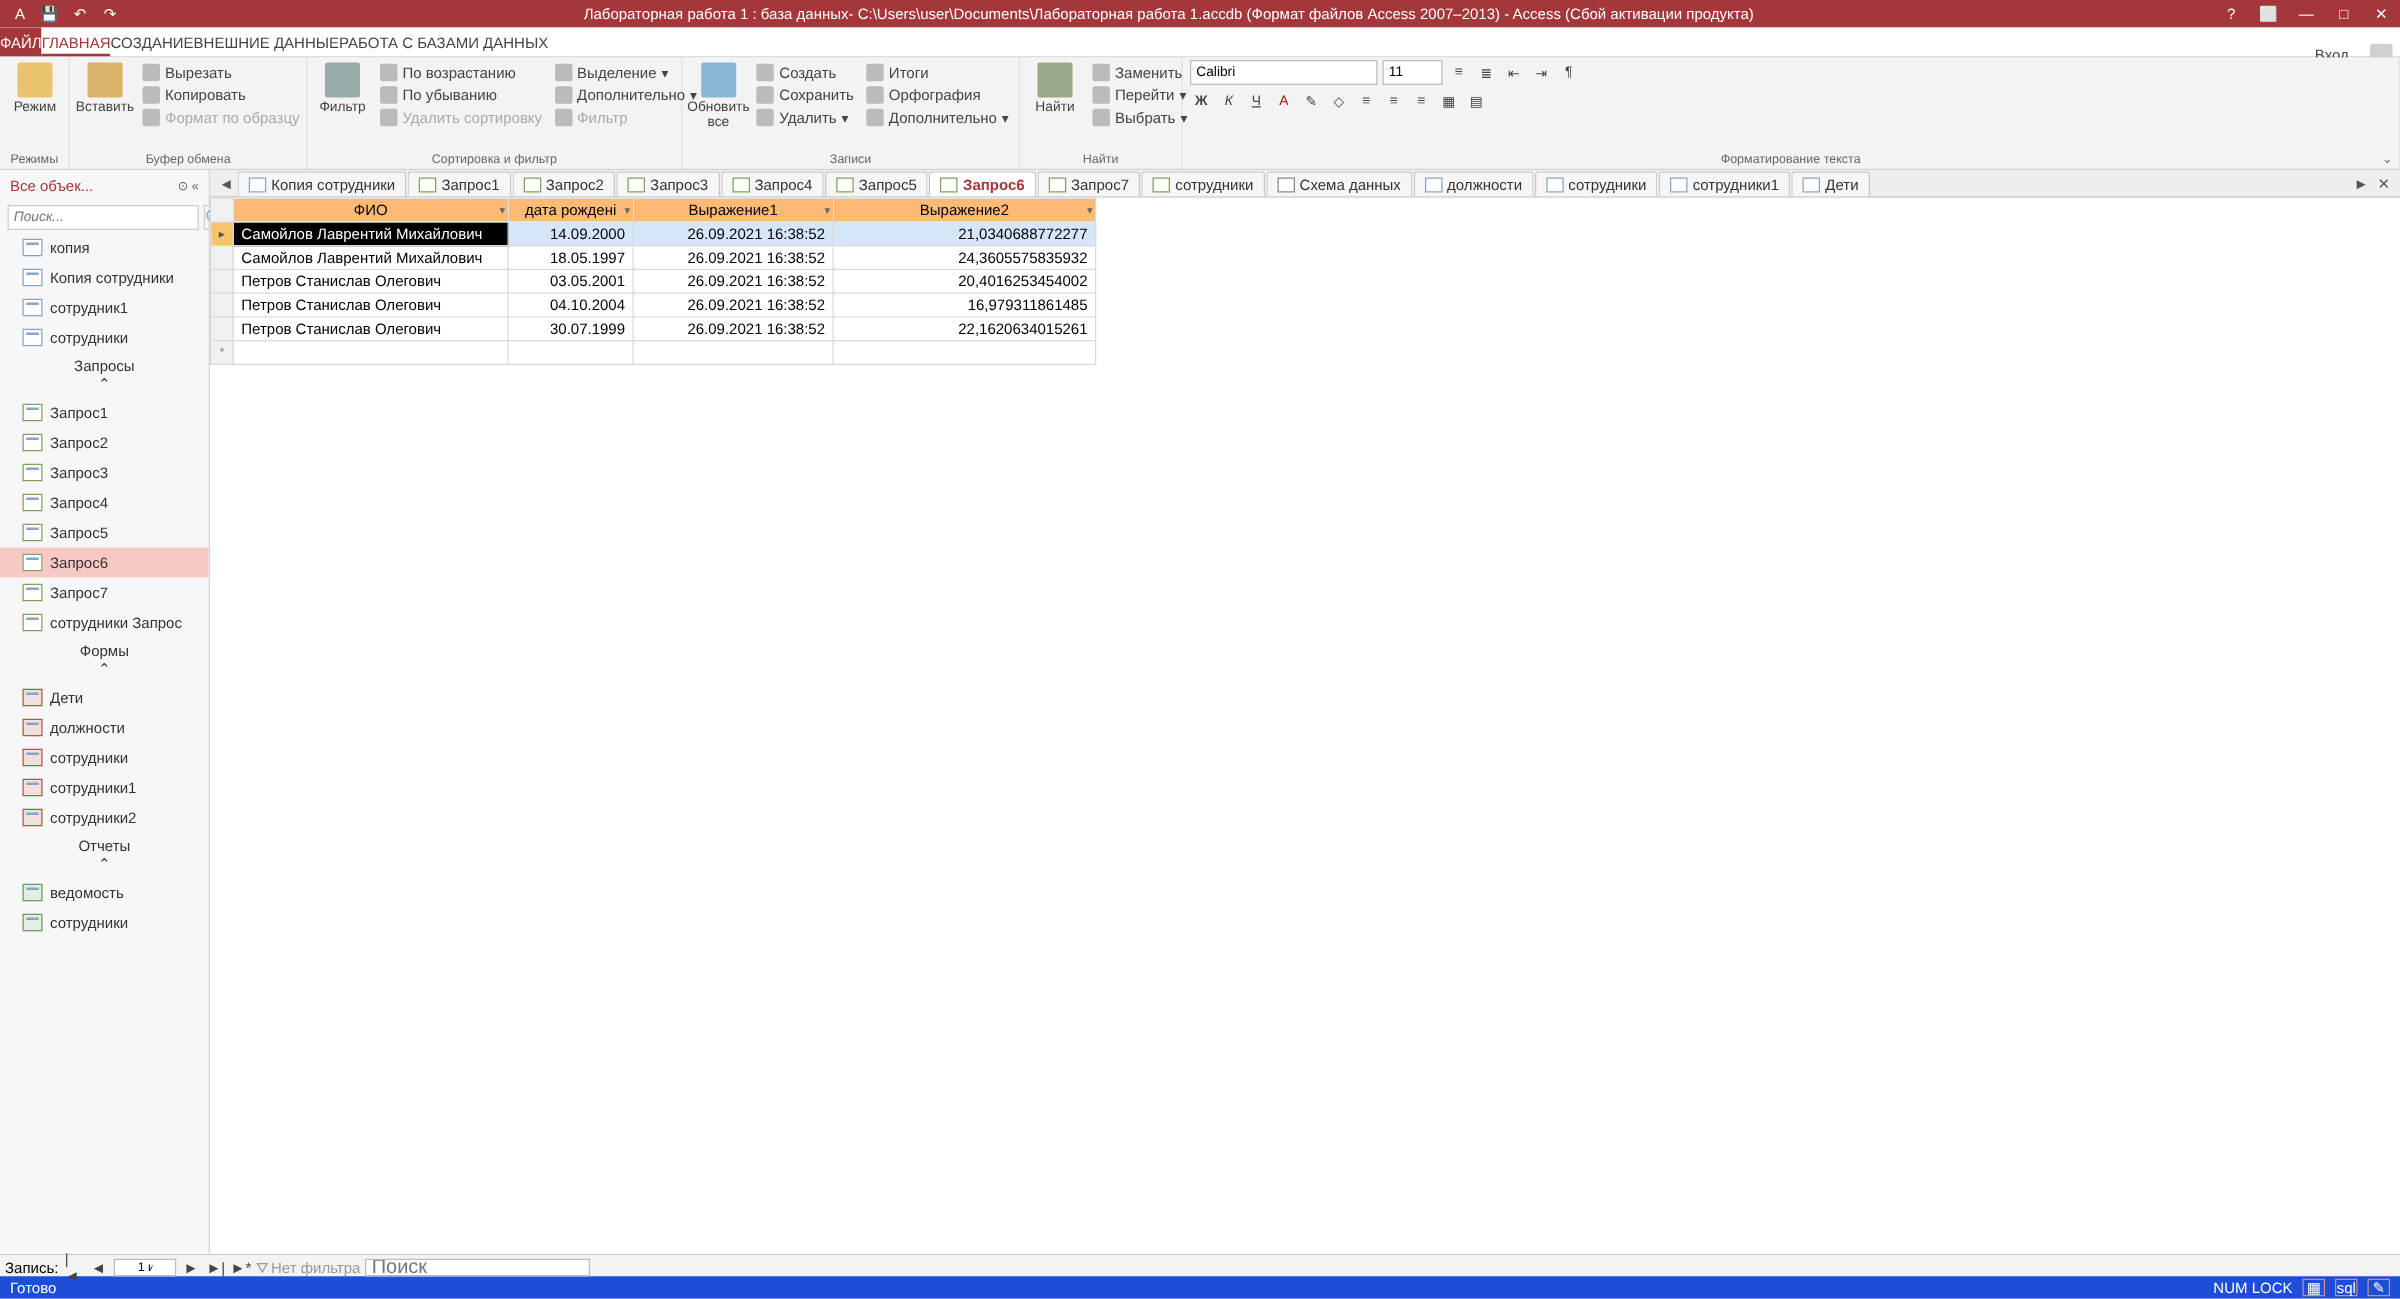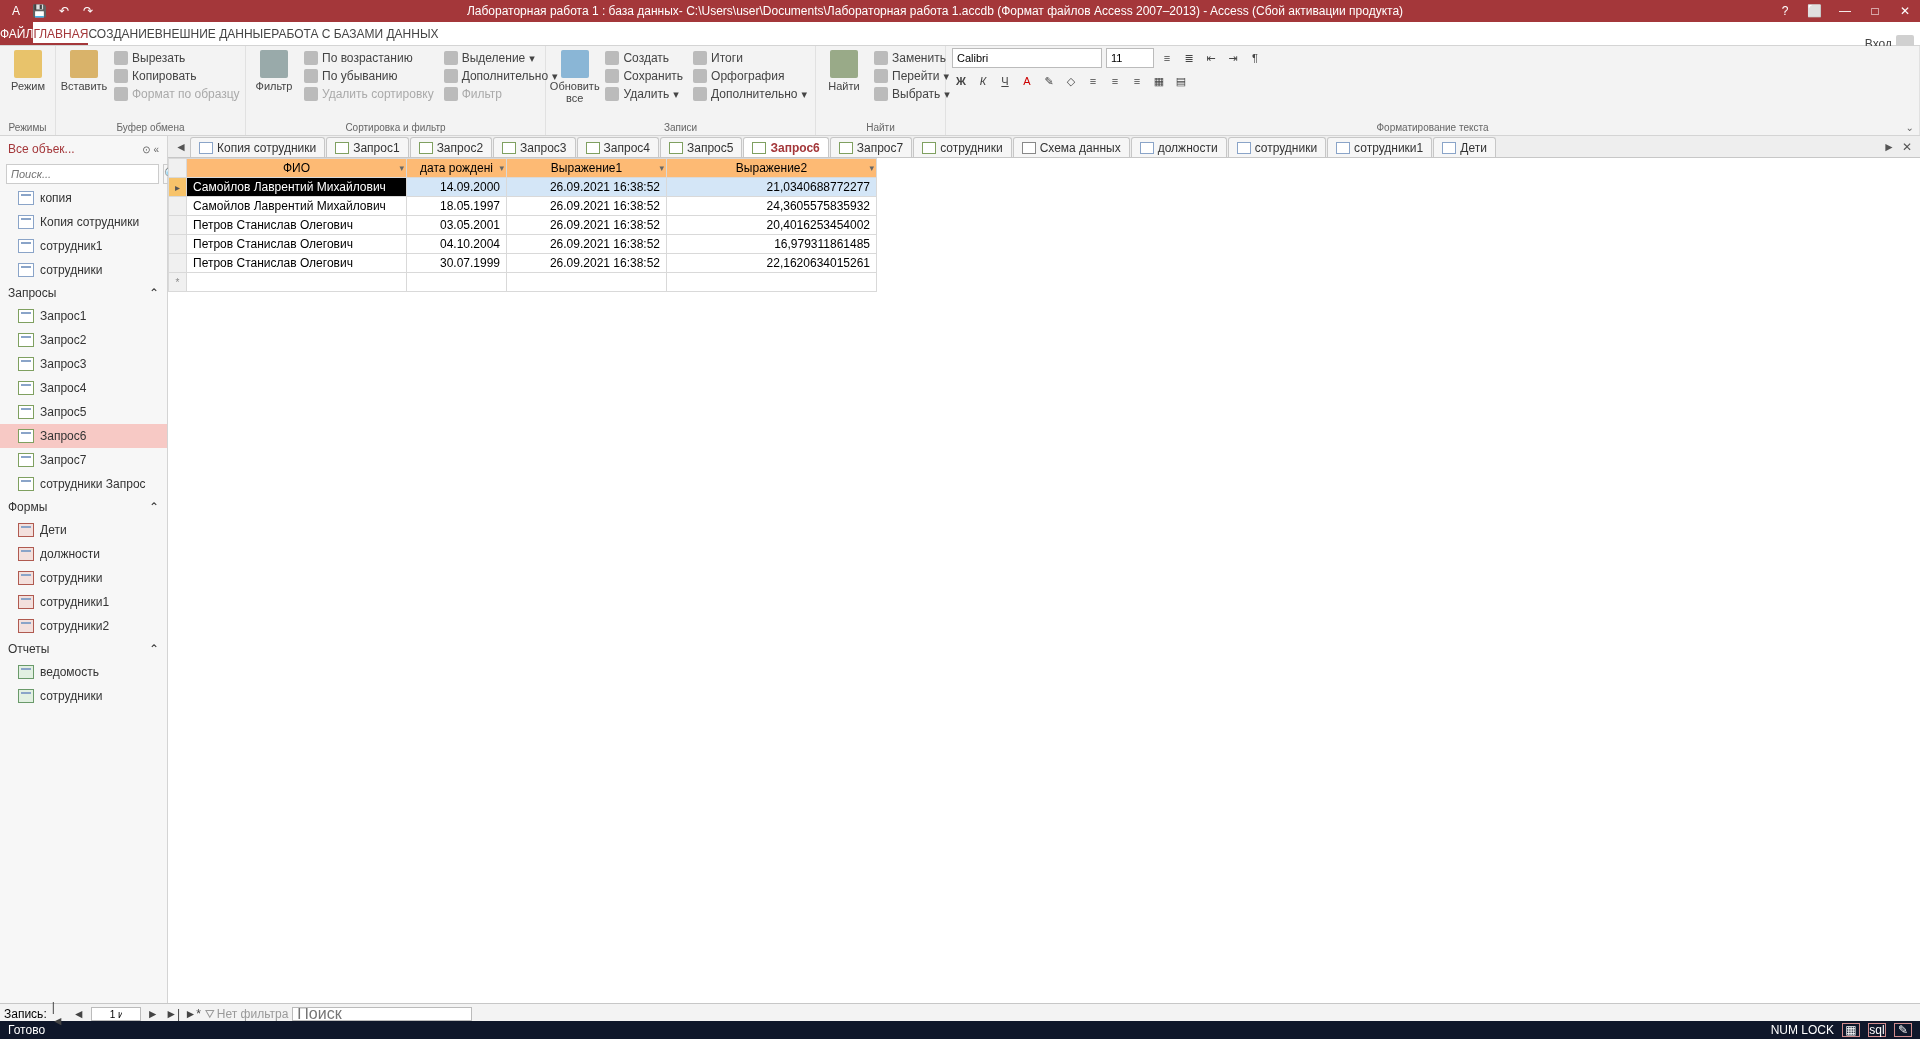--- a/index.html
+++ b/index.html
@@ -12,21 +12,21 @@
 .titlebar .title { flex: 1; text-align: center; font-size: 12px; white-space: nowrap; overflow: hidden; }
 .titlebar .sys-right { display: flex; align-items: center; }
 .titlebar .sys-right .sys-btn { width: 30px; }
 
 
 .ribbon-tabs { height: 24px; background: #fff; display: flex; border-bottom: 1px solid #d4d4d4; }
 .ribbon-tabs .tab { padding: 0 0; line-height: 24px; color: #444; font-size: 12px; cursor: pointer; }
 .ribbon-tabs .tab.file { background: #a4373a; color: #fff; font-weight: 400; }
 .ribbon-tabs .tab.active { color: #a4373a; border-bottom: 2px solid #a4373a; }
 .ribbon-tabs .spacer { flex: 1; }
-.ribbon-tabs .login { padding: 0 6px; display: flex; align-items: center; gap: 4px; color: #444; margin-top: 20px; }
+.ribbon-tabs .login { padding: 0 6px; display: flex; align-items: center; gap: 17px; color: #444; margin-top: 20px; }
 .avatar { width: 18px; height: 18px; background: #d0d0d0; border-radius: 2px; }
 
 
 .ribbon { height: 90px; background: #f3f3f3; border-bottom: 1px solid #d4d4d4; display: flex; position: relative; }
 .ribbon-group { border-right: 1px solid #e1e1e1; padding: 2px 6px 0 6px; display: flex; flex-direction: column; }
 .ribbon-group .content { flex: 1; display: flex; align-items: flex-start; gap: 6px; }
 .ribbon-group .label { text-align: center; font-size: 10px; color: #666; padding-bottom: 2px; }
 .big-btn { display: flex; flex-direction: column; align-items: center; justify-content: flex-start; gap: 2px; padding: 2px 4px; min-width: 44px; }
 .big-btn .icon { width: 28px; height: 28px; background: #ccc; border-radius: 2px; }
 .big-btn span { font-size: 11px; color: #444; text-align: center; line-height: 12px; }
@@ -47,21 +47,21 @@
 .nav-search input { flex: 1; border: 1px solid #ccc; height: 20px; padding: 0 4px; font-size: 11px; font-style: italic; color: #888; }
 .nav-search .mag { width: 20px; height: 20px; border: 1px solid #ccc; display: flex; align-items: center; justify-content: center; color: #888; }
 .nav-list { flex: 1; overflow-y: auto; }
 .nav-item { display: flex; align-items: center; gap: 6px; padding: 5px 8px 5px 18px; color: #333; font-size: 11px; }
 .nav-item .i { width: 16px; height: 14px; border: 1px solid #8aa4c8; background: #fff; position: relative; }
 .nav-item .i::after { content: ""; position: absolute; inset: 2px; border-top: 2px solid #8aa4c8; }
 .nav-item.query .i { border-color: #7fa060; }
 .nav-item.form .i { border-color: #b05a50; background: #f3e0dd; }
 .nav-item.report .i { border-color: #6a9a6a; background: #e2f0e2; }
 .nav-item.active { background: #f7c9c5; }
-.nav-group { padding: 4px 8px; font-size: 12px; color: #333; display: flex; justify-content: space-between; align-items: center; }
+.nav-group { padding: 4px 8px; font-size: 12px; color: #333; display: flex; justify-content: space-between; align-items: center; flex-direction: column; }
 
 .main { flex: 1; display: flex; flex-direction: column; position: relative; background: #fff; }
 .doc-tabs { height: 22px; border-bottom: 1px solid #c7c7c7; display: flex; align-items: flex-end; background: #eee; gap: 0; padding-left: 4px; position: relative; }
 .doc-tab { height: 20px; border: 1px solid #c7c7c7; border-bottom: none; background: #f6f6f6; padding: 0 8px; display: flex; align-items: center; gap: 4px; font-size: 11px; color: #333; margin-right: 1px; border-radius: 3px 3px 0 0; white-space: nowrap; }
 .doc-tab .i { width: 14px; height: 12px; border: 1px solid #8aa4c8; background: #fff; }
 .doc-tab.q .i { border-color: #7fa060; }
 .doc-tab.r .i { border-color: #888; }
 .doc-tab.active { background: #fff; font-weight: bold; color: #a4373a; }
 .doc-tabs .nav-arrow { width: 18px; height: 20px; display: flex; align-items: center; justify-content: center; color: #555; }
 .doc-tabs .right-ctrl { display: flex; margin-left: auto; padding-right: 4px; }
@@ -81,21 +81,21 @@
 .grid .empty-row td { color: #888; }
 
 
 .rec-nav { height: 18px; border-top: 1px solid #c7c7c7; background: #f3f3f3; display: flex; align-items: flex-end; font-size: 11px; gap: 4px; padding: 0 4px; }
 .rec-nav .btn { width: 16px; height: 14px; display: flex; align-items: center; justify-content: center; color: #444; border: 1px solid transparent; }
 .rec-nav input { width: 50px; height: 14px; border: 1px solid #bbb; font-size: 10px; padding: 0 18px; }
 .rec-nav .filter { color: #999; display: flex; align-items: center; gap: 2px; }
 .rec-nav .search { flex: 0 0 180px; height: 14px; border: 1px solid #bbb; background: #fff; font-size: 16px; padding: 0 4px; color: #888; }
 
 
-.statusbar { height: 18px; background: #0f172a; color: #fff; display: flex; align-items: center; padding: 0 8px; font-size: 11px; }
+.statusbar { height: 18px; background: #1d4ed8; color: #fff; display: flex; align-items: center; padding: 0 8px; font-size: 11px; }
 .statusbar .left { flex: 1; }
 .statusbar .right { display: flex; align-items: center; gap: 8px; }
 .statusbar .view-btn { width: 18px; height: 14px; border: 1px solid #d08a8c; display: flex; align-items: center; justify-content: center; }
 </style>
 </head>
 <body>
 
 <div class="titlebar">
   <div class="sys-left">
     <div class="sys-btn">A</div>

